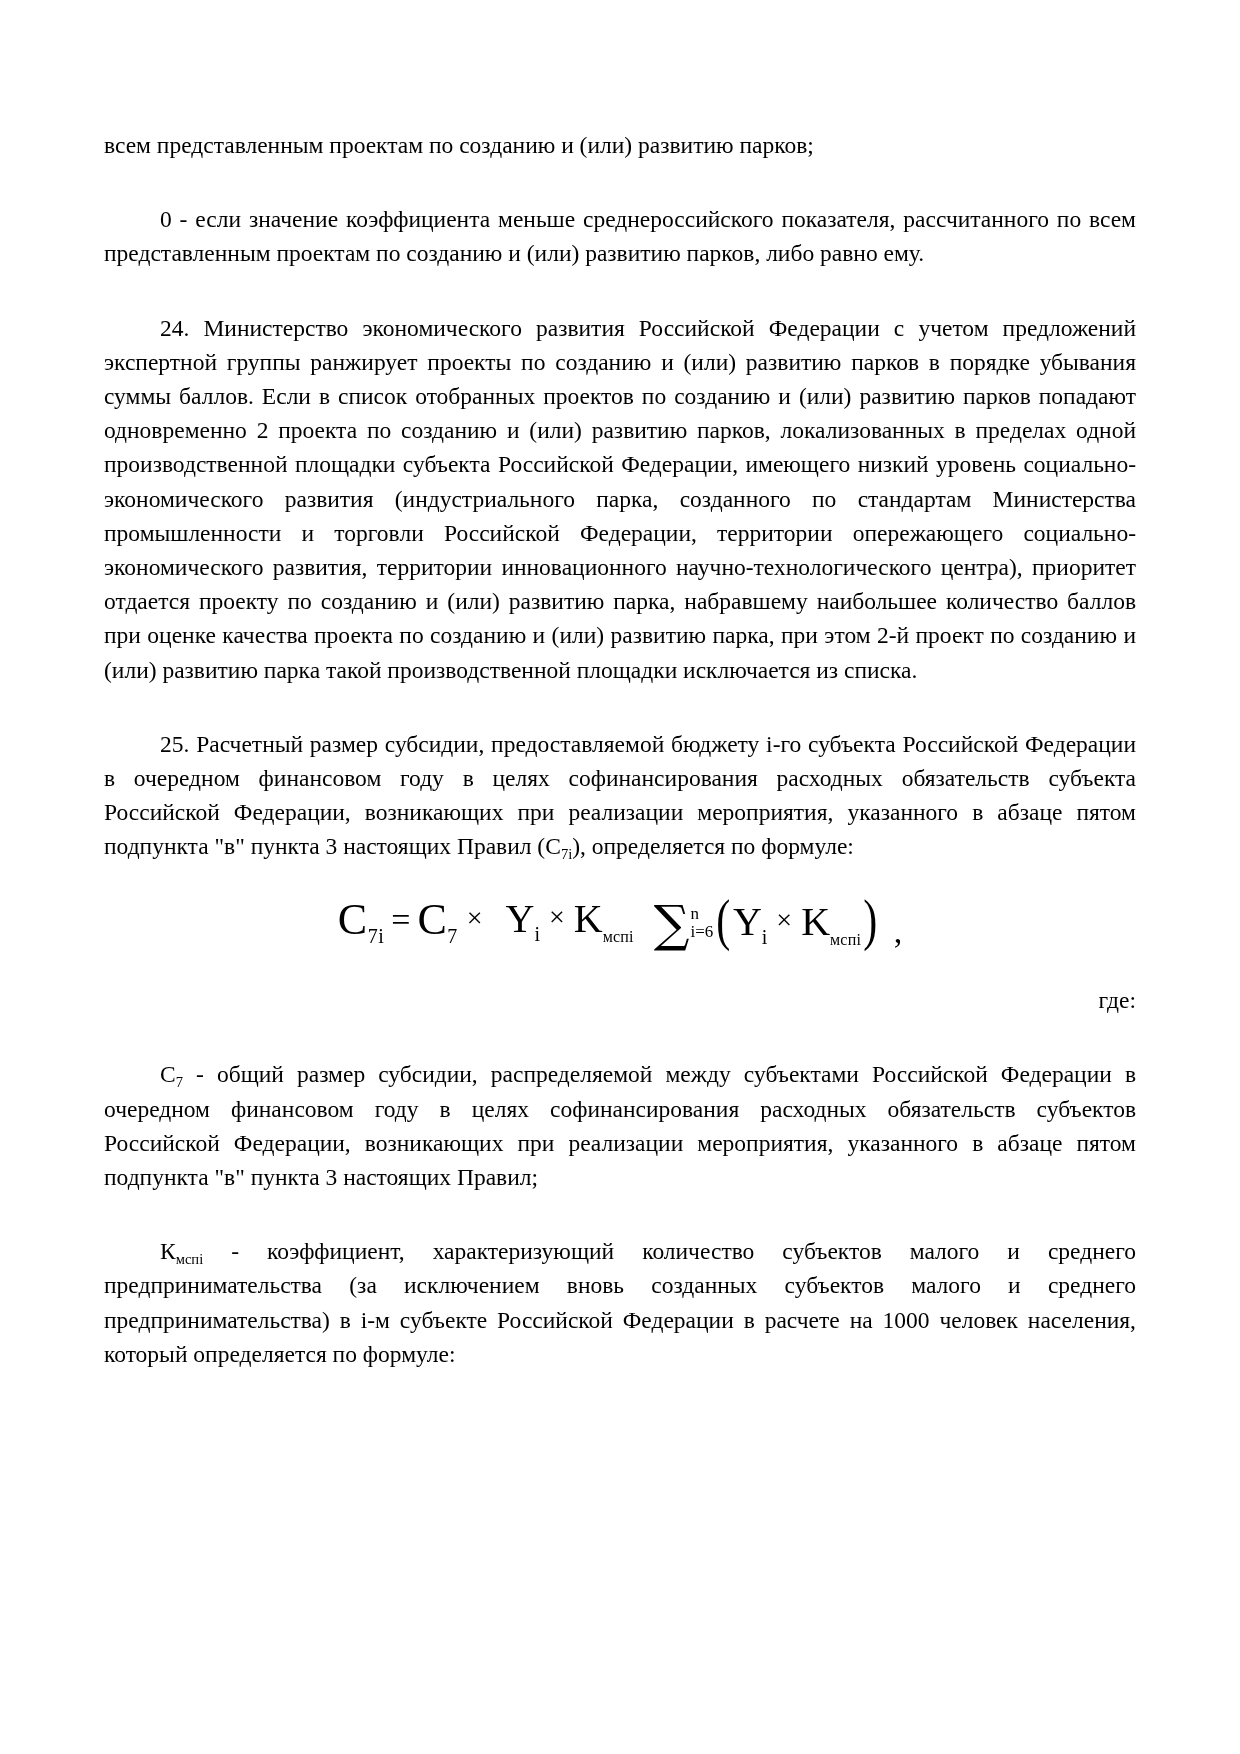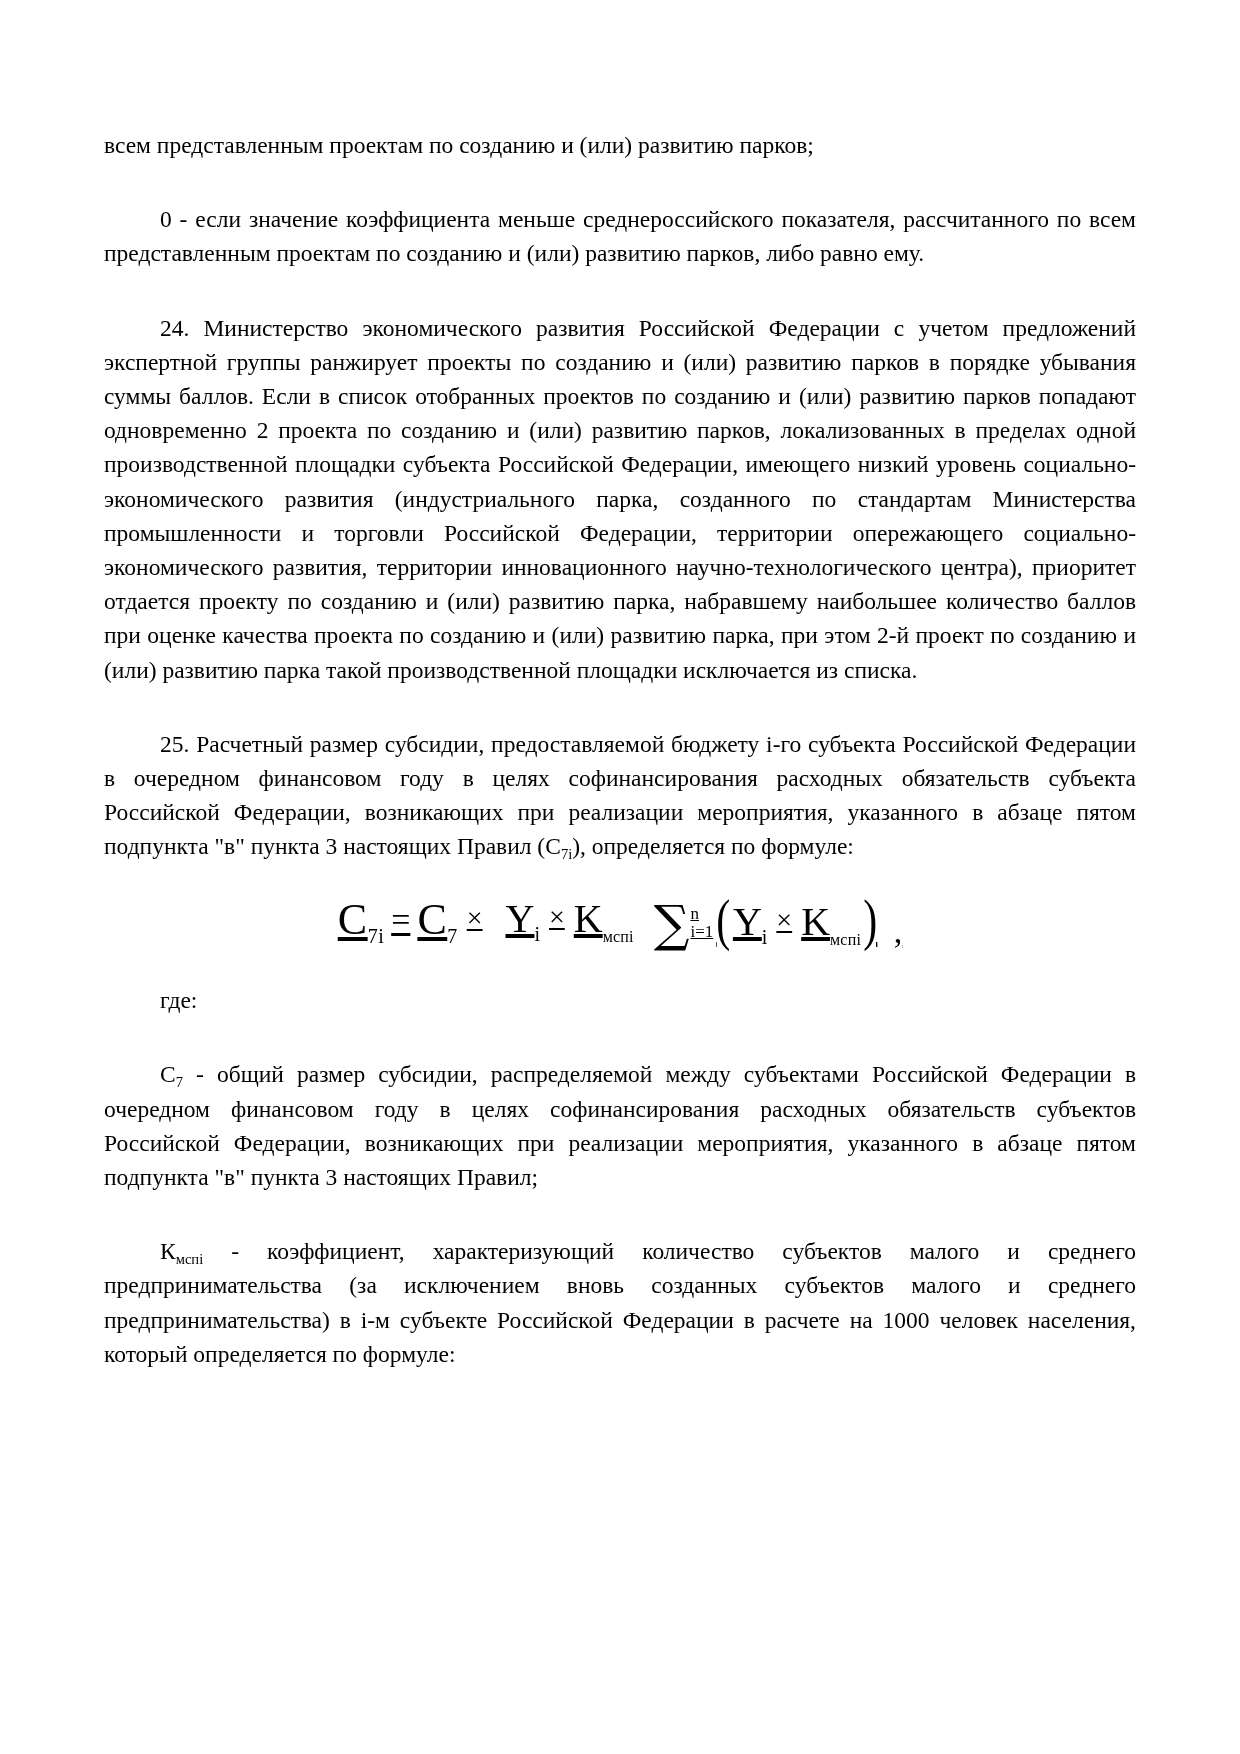--- a/index.html
+++ b/index.html
@@ -32,42 +32,41 @@
   .indent {
     text-indent: 56px;
     margin-top: 40px;
   }
   .noindent {
     text-indent: 0;
   }
   .plain-line {
     font-size: 23.5px;
     line-height: 34.2px;
-    text-align: left;
+    text-align: right;
     margin: 0 0 19px 0;
     text-indent: 56px;
   }
   sub {
     font-size: 0.62em;
     line-height: 0;
     vertical-align: baseline;
     position: relative;
     top: 0.3em;
   }
   
   .formula-block {
     margin: 34px 0 40px 0;
     text-align: center;
   }
   .formula {
     display: inline-flex;
     align-items: center;
     justify-content: flex-end;
     font-family: "Liberation Serif", "DejaVu Serif", serif;
-    text-decoration: underline;
   }
   .big-var {
     font-size: 44px;
     line-height: 1;
     letter-spacing: 0.5px;
   }
   .med-var {
     font-size: 40px;
     line-height: 1;
   }
@@ -205,21 +204,21 @@
         <span class="frac-num">
           <span class="med-var"><span>Y</span><span class="sub-s">i</span></span>
           <span class="op">×</span>
           <span class="med-var"><span>K</span><span class="sub-tiny">мспi</span></span>
         </span>
         <span class="frac-bar"></span>
         <span class="frac-den">
           <span class="sigma">∑</span>
           <span class="sigma-limits">
             <span class="lim-top">n</span>
-            <span class="lim-bot">i=1</span>
+            <span class="lim-bot">i=6</span>
           </span>
           <span class="paren">(</span>
           <span class="med-var"><span>Y</span><span class="sub-s">i</span></span>
           <span class="op">×</span>
           <span class="med-var"><span>K</span><span class="sub-tiny">мспi</span></span>
           <span class="paren">)</span>
         </span>
       </span>
 
       <span class="comma-after">,</span>

